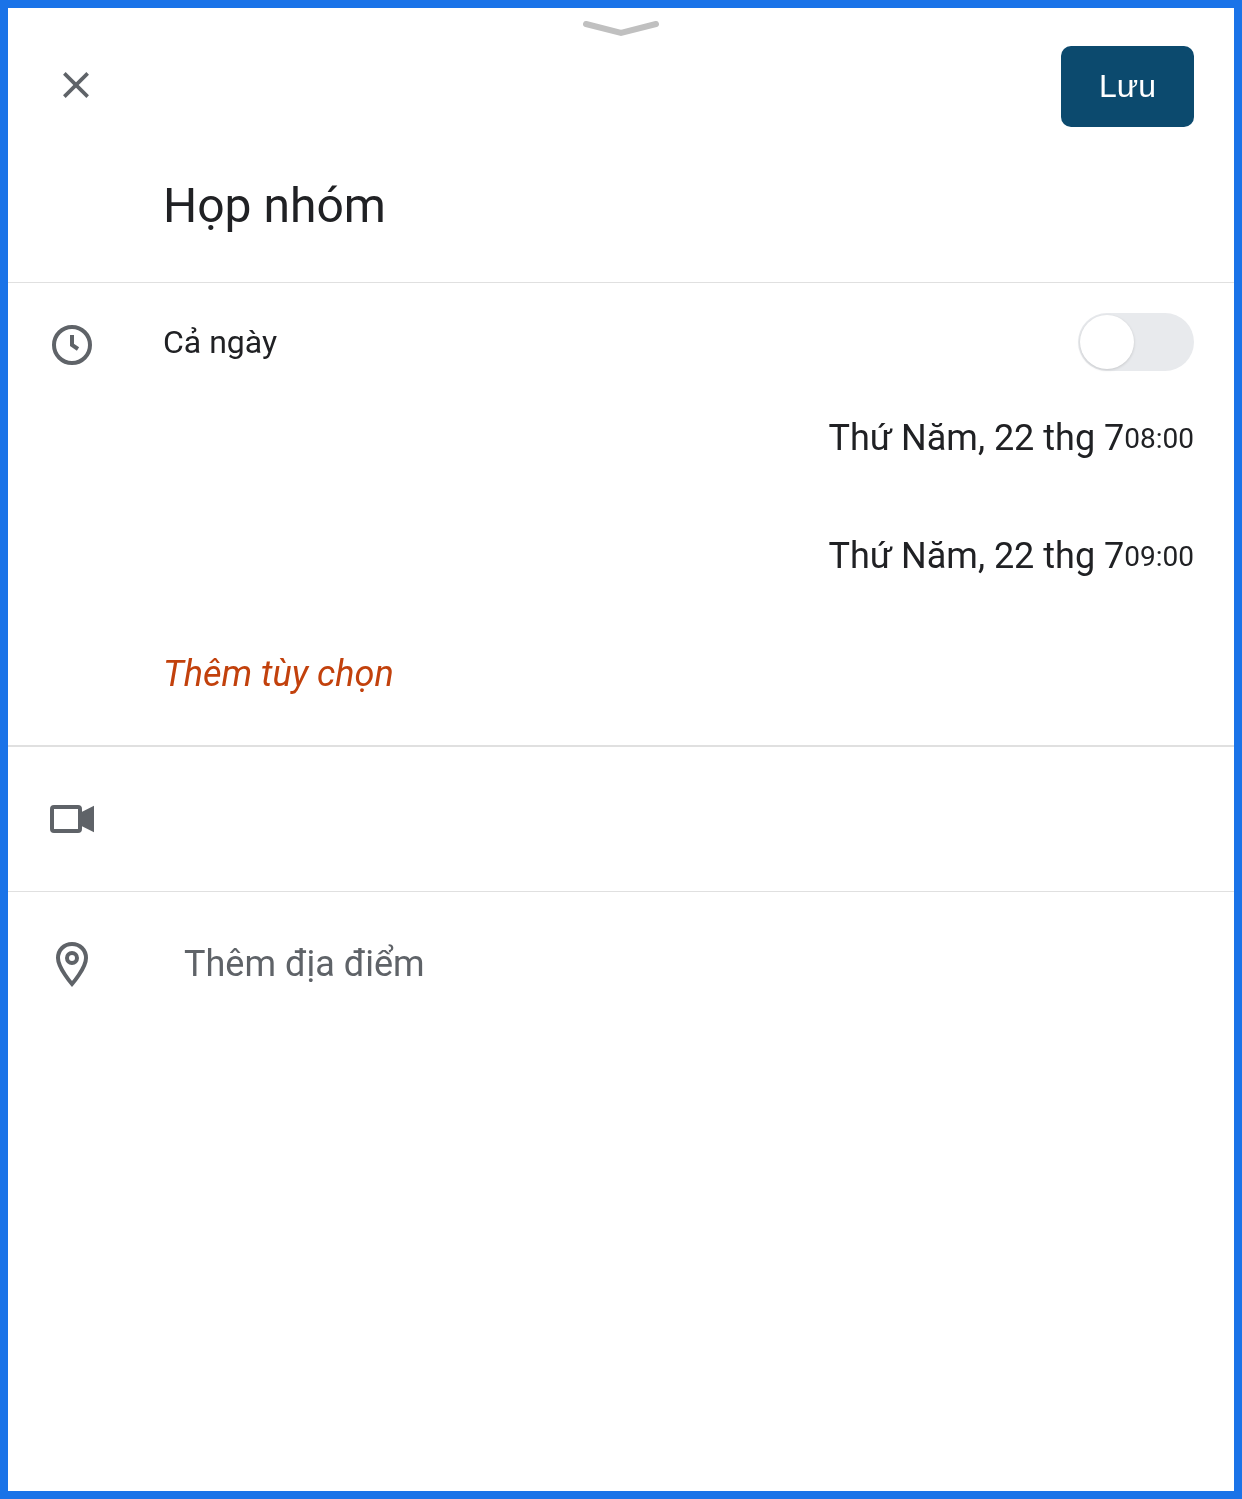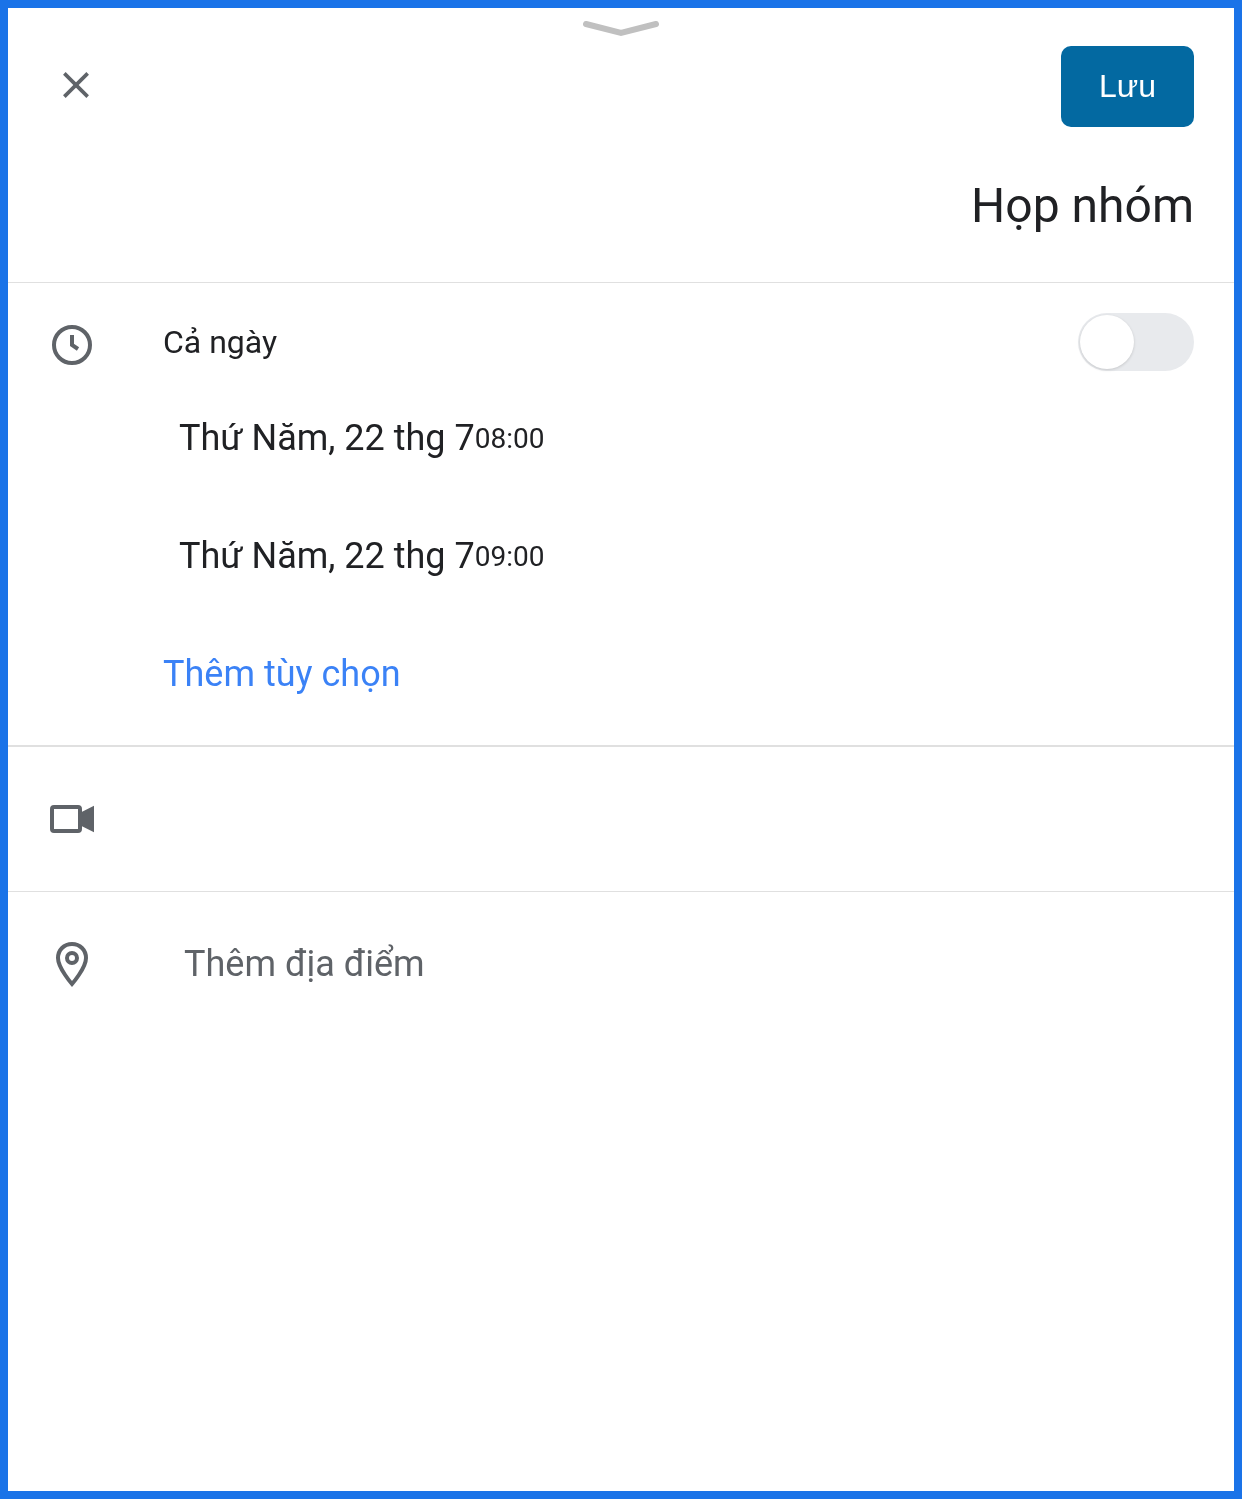--- a/index.html
+++ b/index.html
@@ -46,37 +46,36 @@
       display: flex;
       align-items: center;
       justify-content: center;
       color: #5f6368;
     }
     .close-btn svg {
       width: 40px;
       height: 40px;
     }
     .save-btn {
-      background: #0369a1;
+      background: #0c4a6e;
       color: #ffffff;
       border: none;
       border-radius: 10px;
       padding: 22px 38px;
       font-size: 32px;
       font-weight: 400;
       cursor: pointer;
     }
     .title-section {
       padding: 30px 40px 48px 155px;
     }
     .title-text {
       font-size: 48px;
       font-weight: 400;
       color: #202124;
-      text-align: right;
     }
     .divider {
       height: 1px;
       background: #e0e0e0;
       width: 100%;
     }
     .section {
       display: flex;
       padding: 30px 40px;
     }
@@ -118,38 +117,38 @@
       height: 54px;
       background: #ffffff;
       border-radius: 50%;
       position: absolute;
       top: 2px;
       left: 2px;
       box-shadow: 0 1px 3px rgba(0,0,0,0.15);
     }
     .datetime-row {
       display: flex;
-      justify-content: flex-start;
+      justify-content: flex-end;
       align-items: center;
       padding: 38px 0;
-      margin-left: 16px;
     }
     .date-text {
       font-size: 36px;
       color: #202124;
     }
     .time-text {
       font-size: 28px;
       color: #202124;
     }
     .more-options {
       font-size: 36px;
-      color: #3b82f6;
+      color: #c2410c;
       padding: 38px 0 20px 0;
       cursor: pointer;
+      font-style: italic;
     }
     .action-row {
       display: flex;
       align-items: center;
       padding: 48px 40px;
     }
     .action-icon {
       width: 115px;
       display: flex;
       align-items: center;

